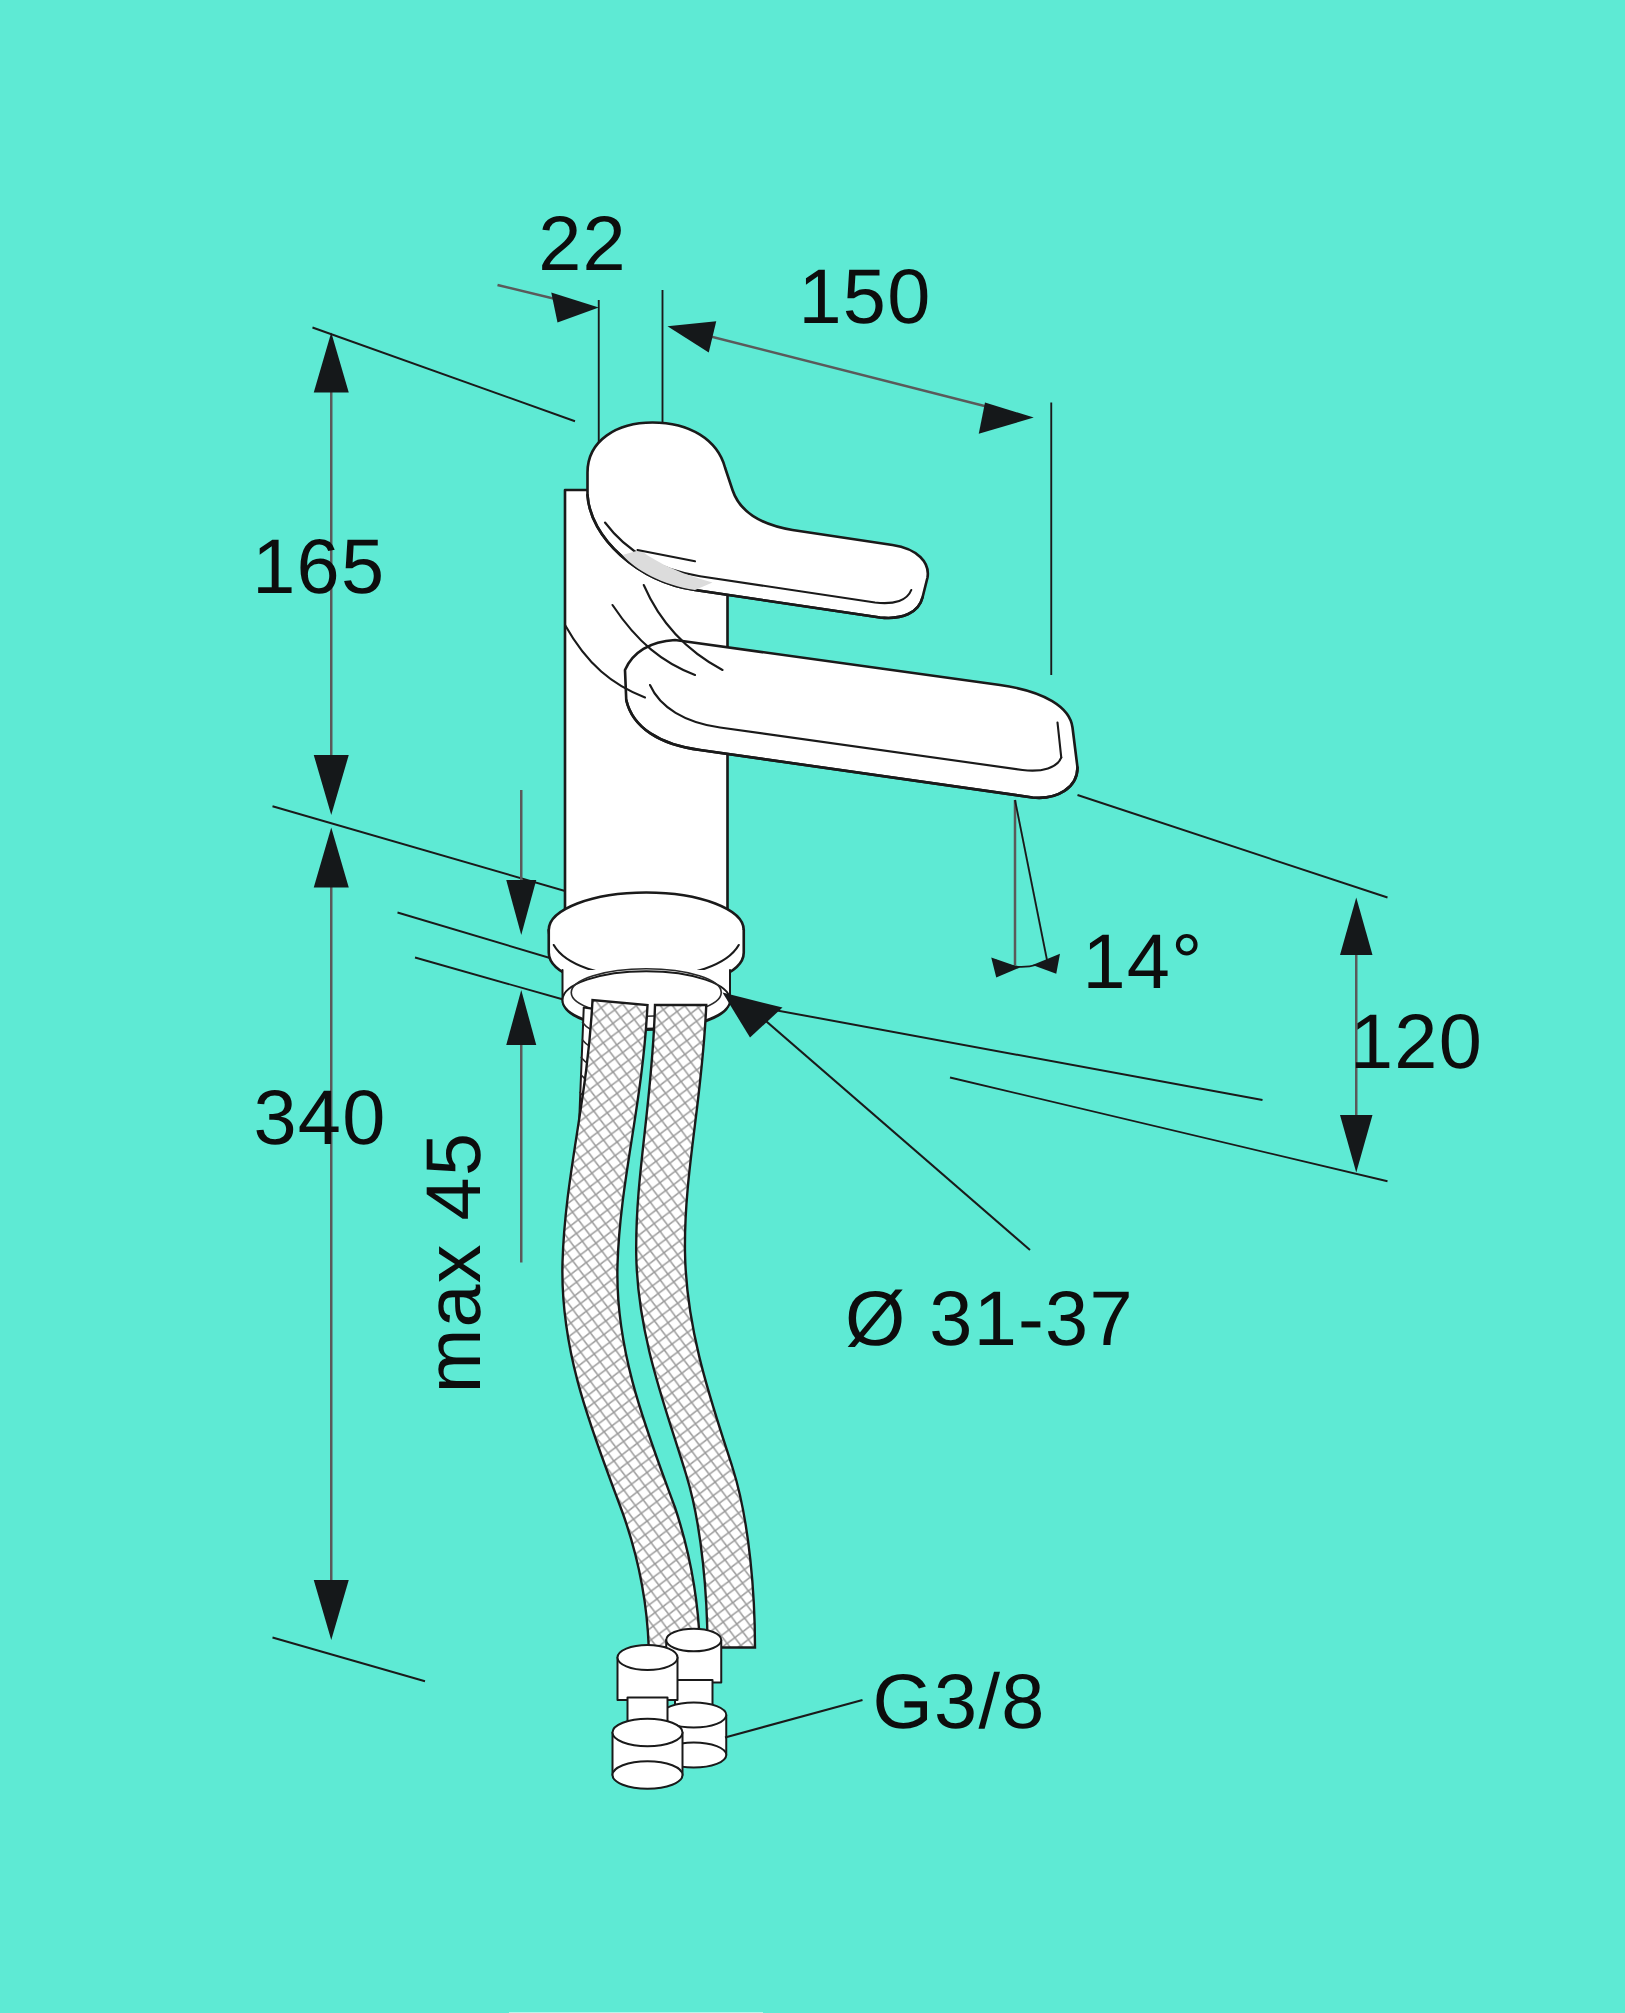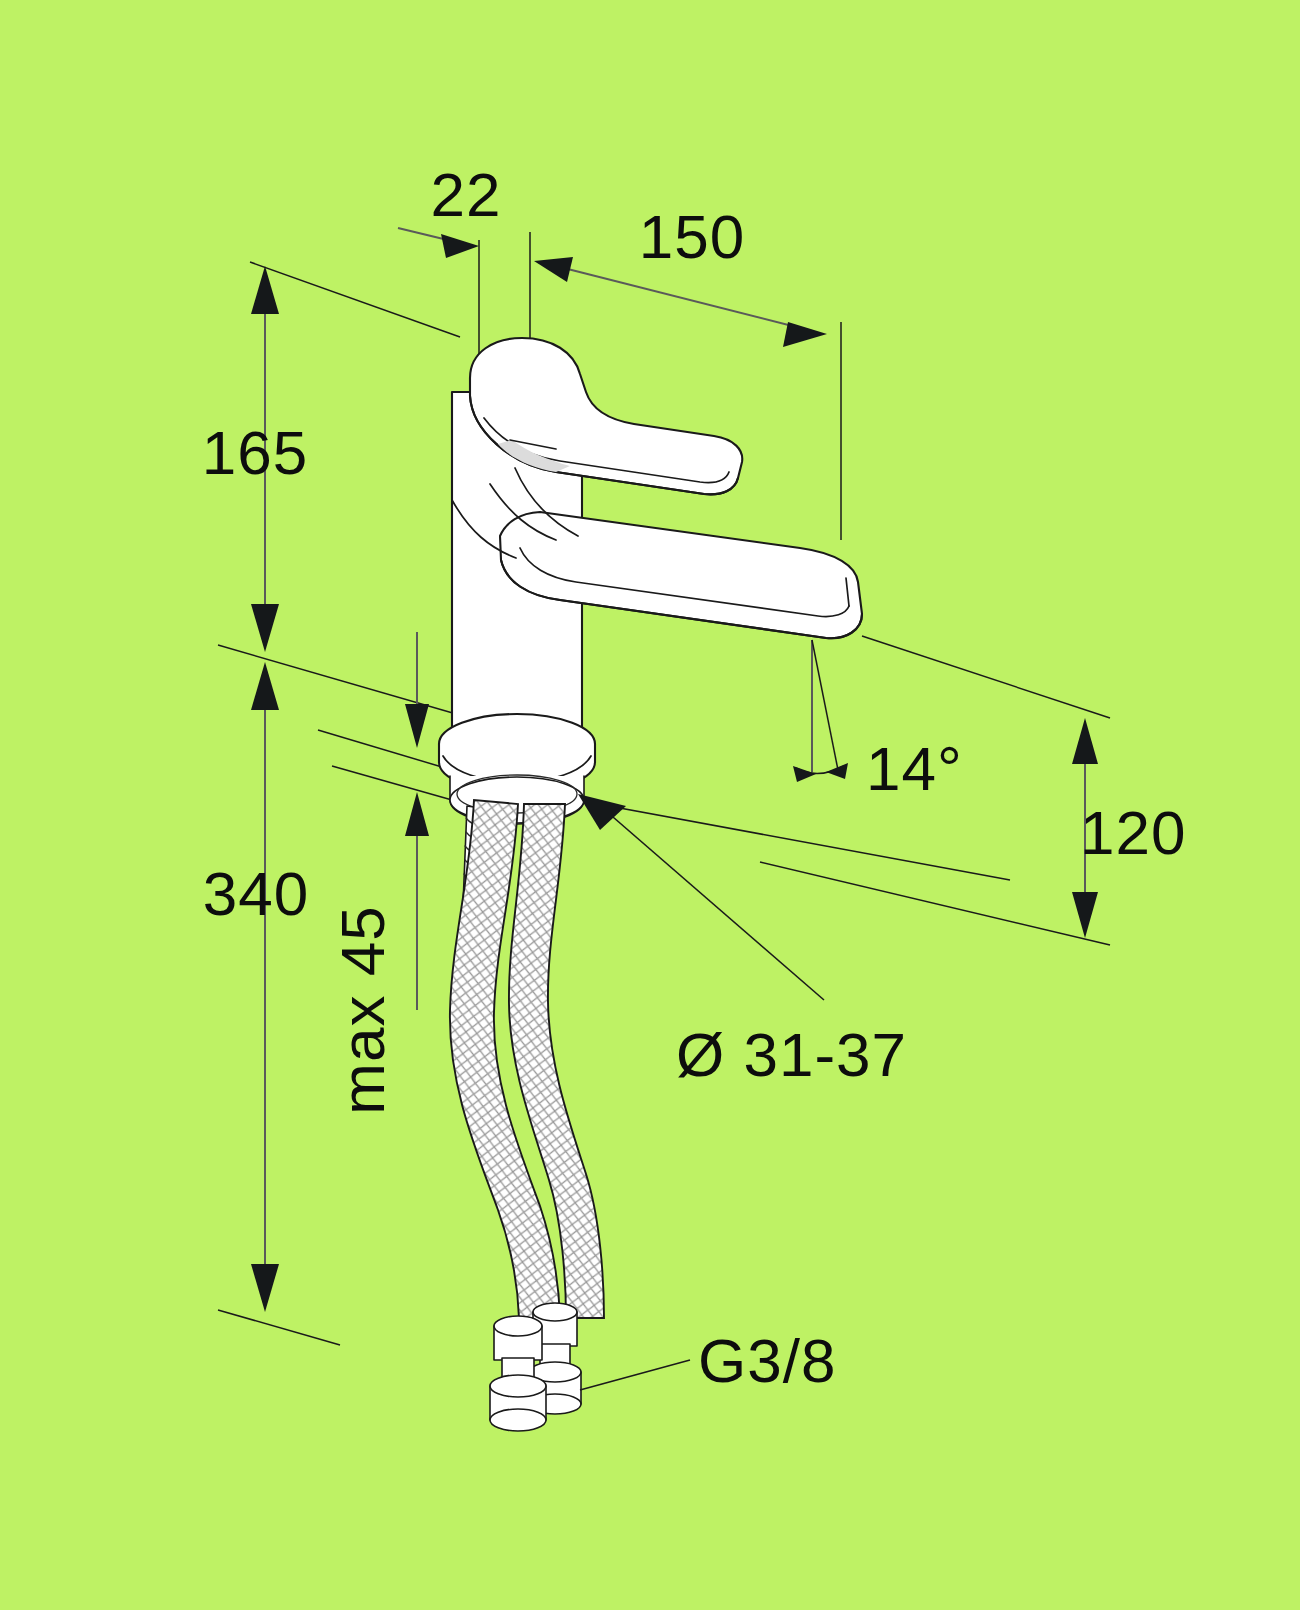--- a/index.html
+++ b/index.html
@@ -10,21 +10,21 @@
   body {
     width: 1300px;
     height: 1610px;
     font-family: "Liberation Sans", sans-serif;
     overflow: hidden;
   }
   #drawing-root {
     position: relative;
     width: 1300px;
     height: 1610px;
-    background: #bef264;
+    background: #5eead4;
     text-decoration: underline;
   }
   svg.tech {
     display: block;
     width: 1300px;
     height: 1610px;
   }
   .outline {
     fill: none;
     stroke: #1a1a1a;

